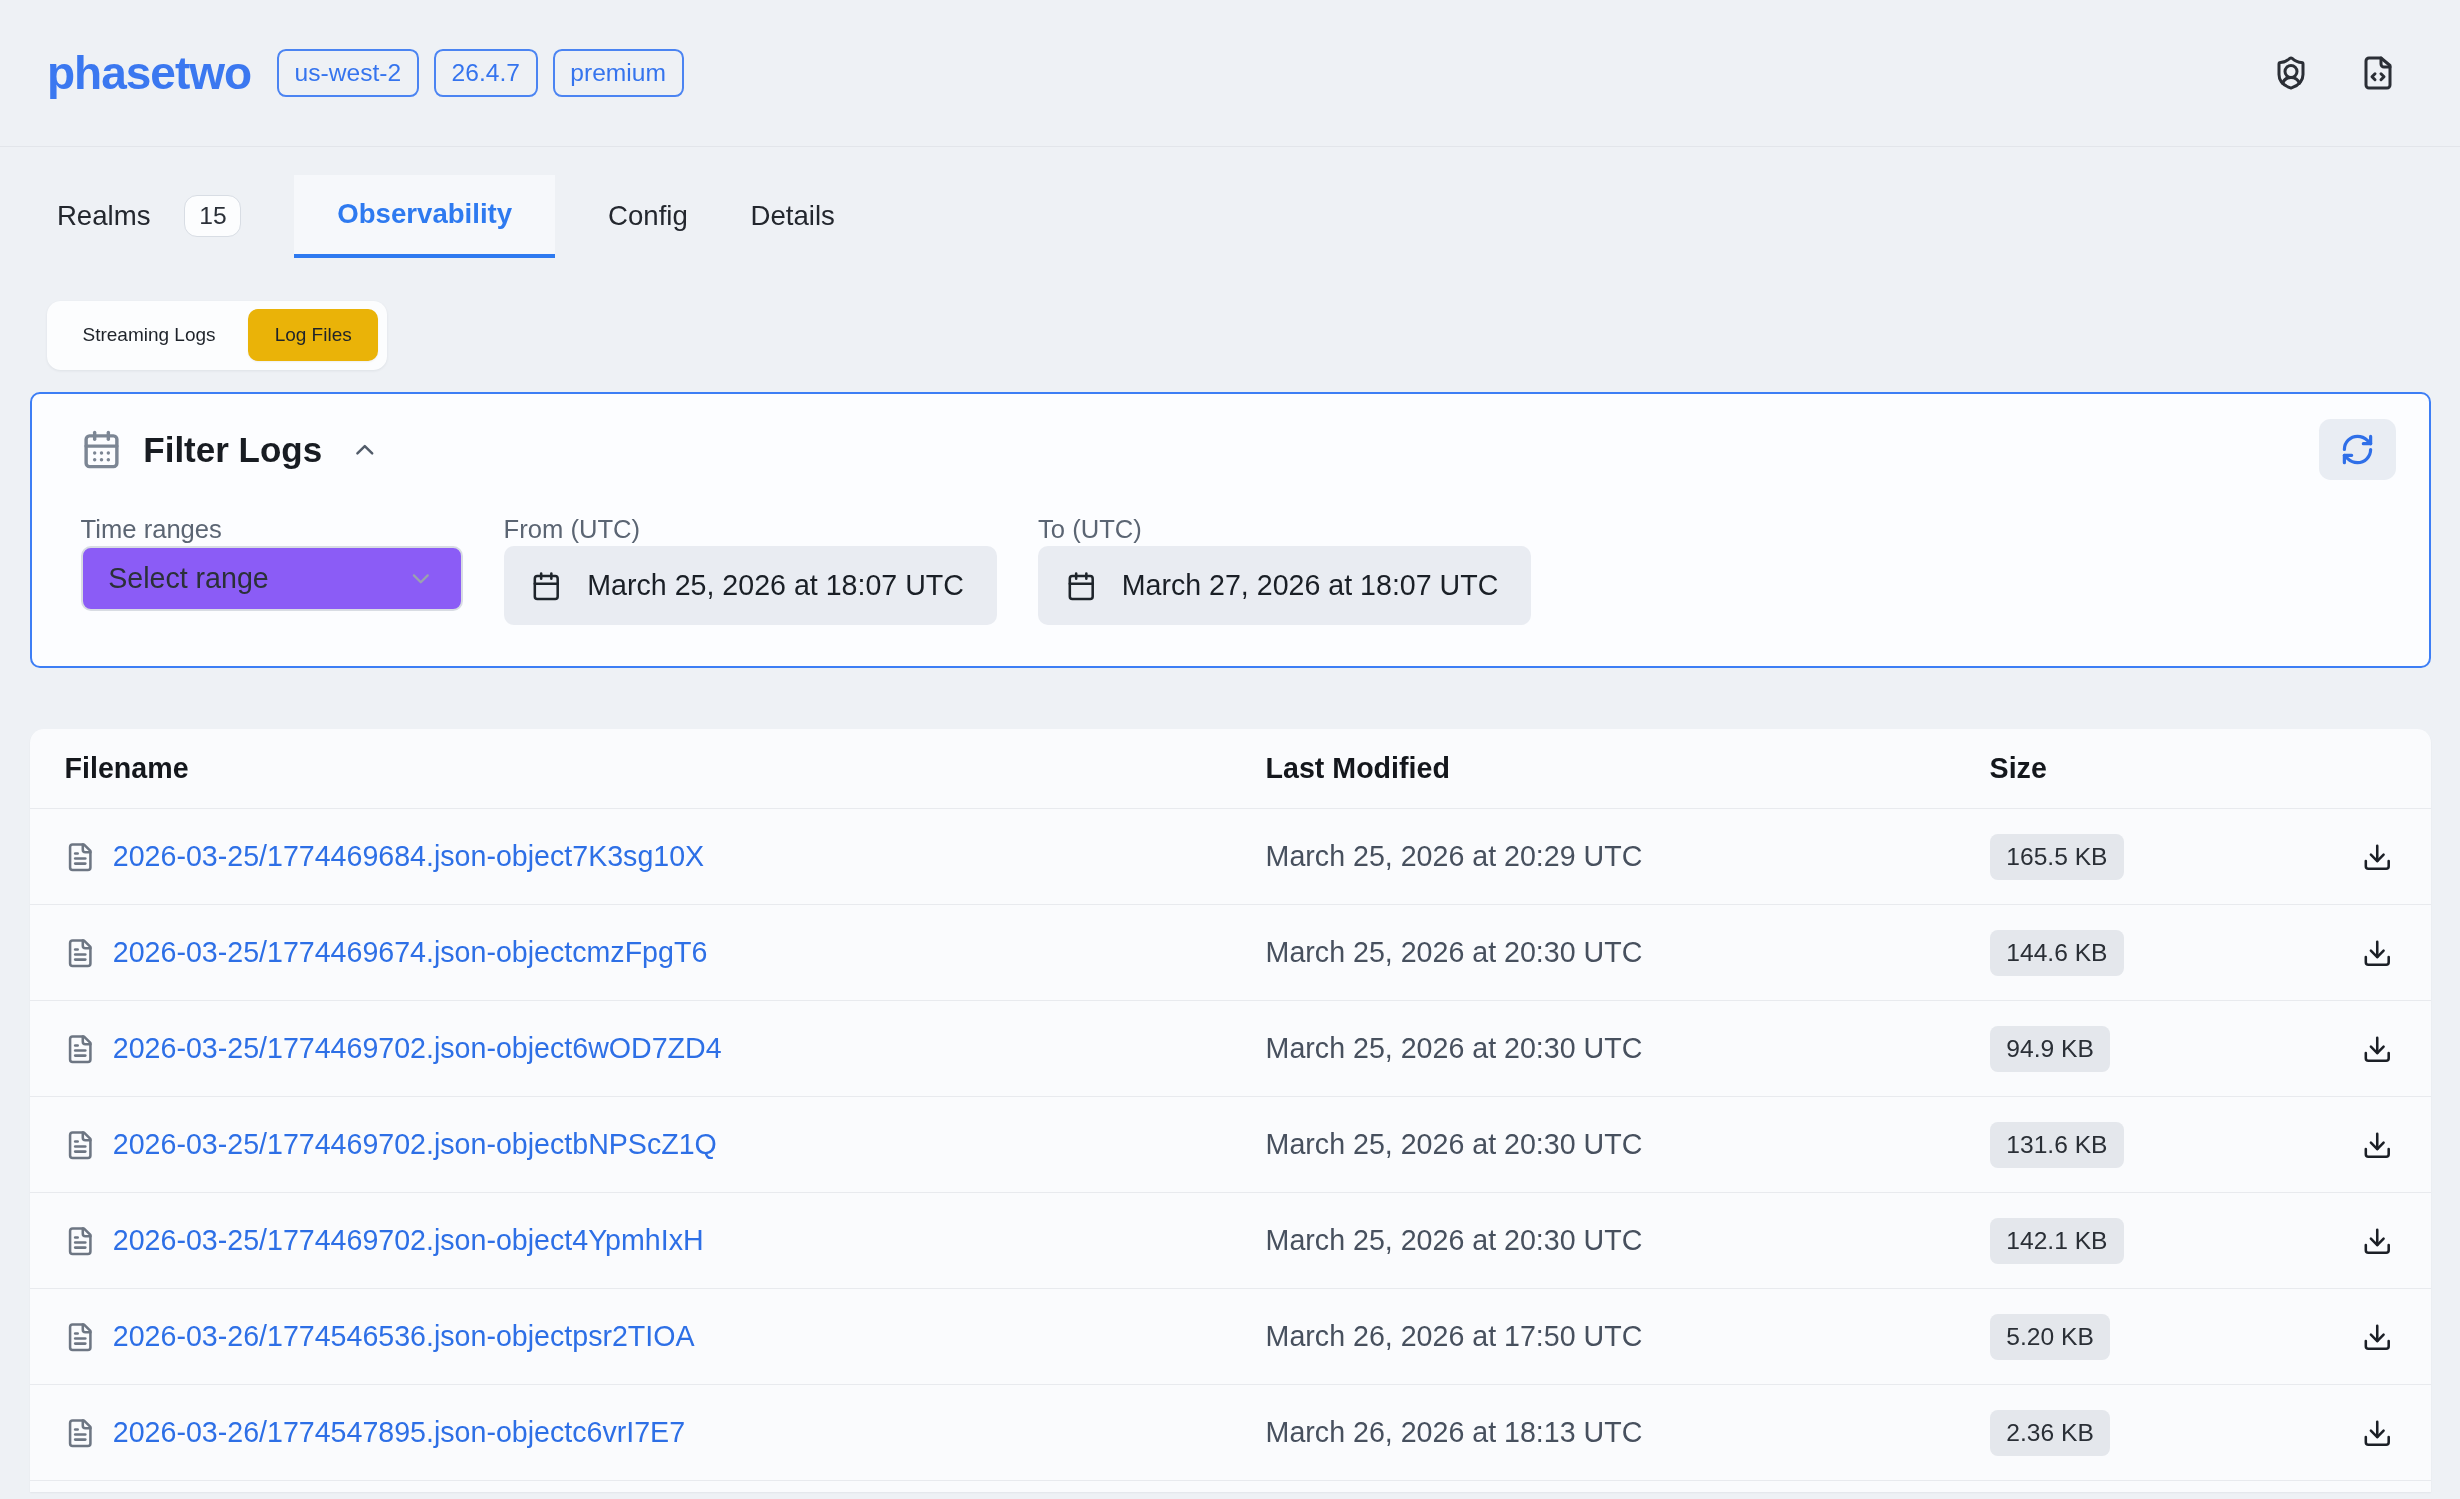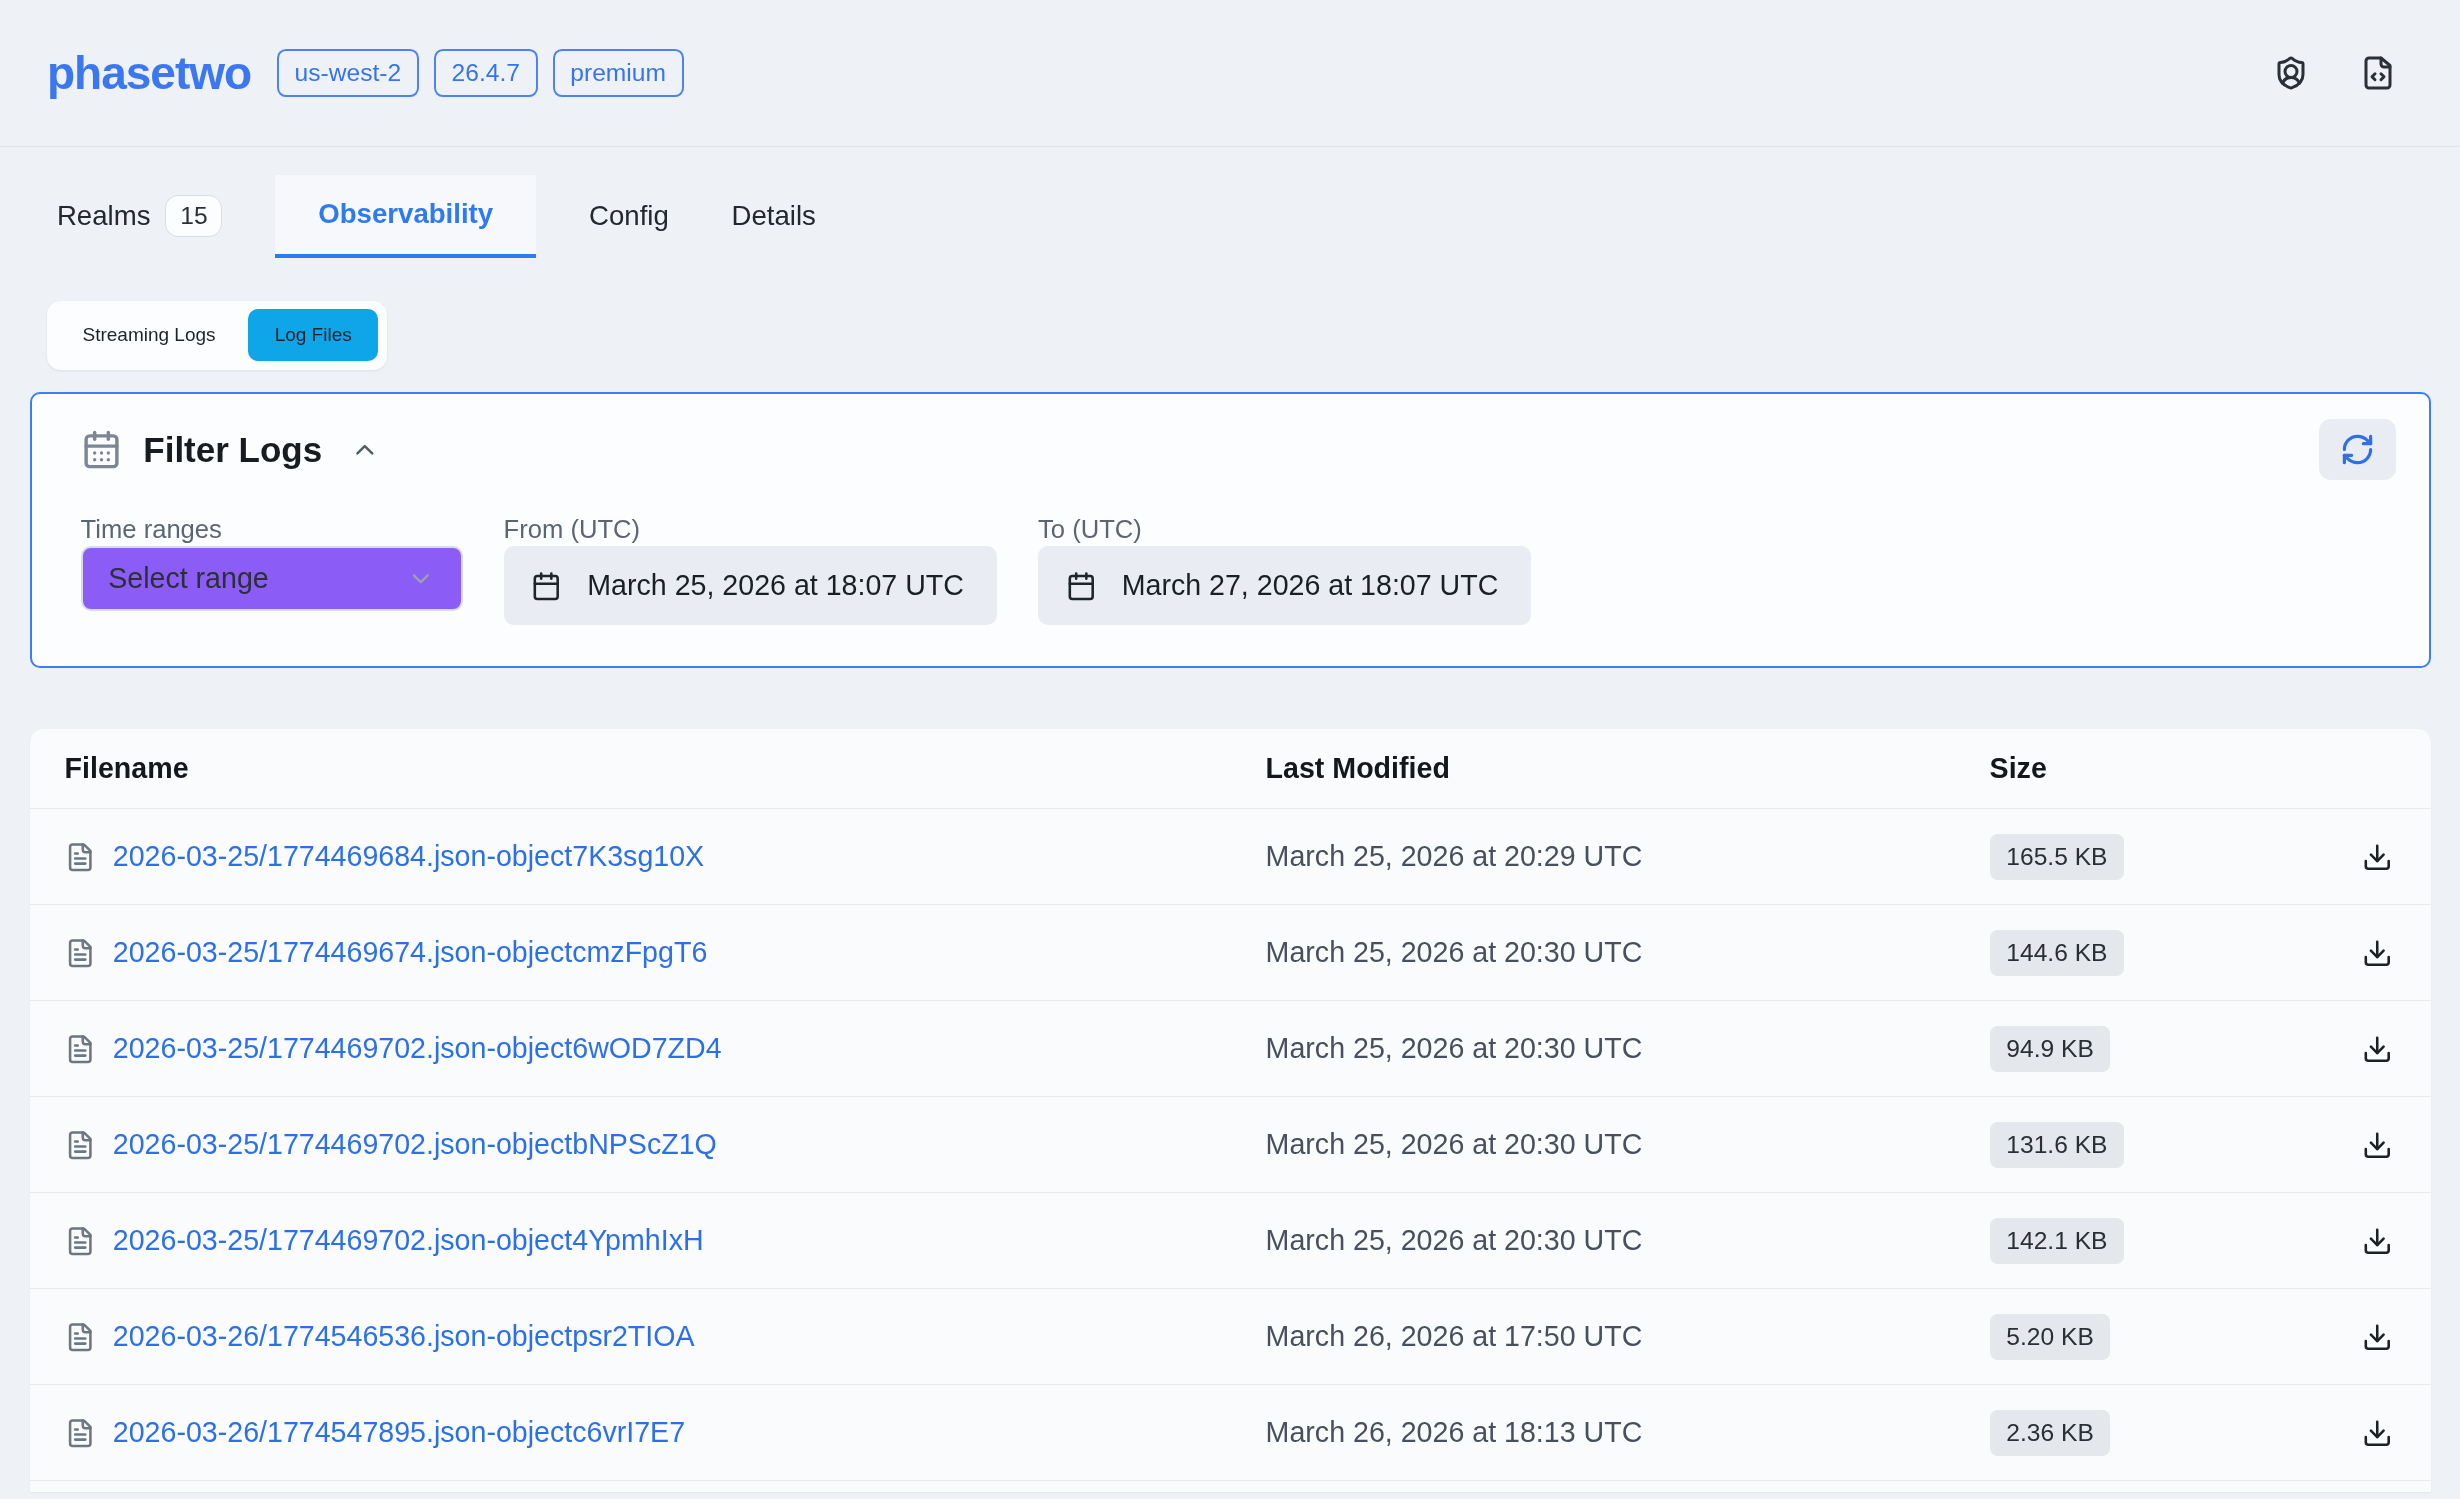--- a/index.html
+++ b/index.html
@@ -27,42 +27,42 @@
     border:2px solid #4b84f2; color:#3574ee; border-radius:8.9px;
     font-size:24.6px; padding:7.9px 15.8px; background:transparent;
   }
   .header-spacer{flex:1;}
   .header-icons{display:flex; gap:51px; align-items:center; padding-right:17.7px;}
   .hicon{color:#2b2f36; cursor:pointer;}
 
   
   .tabs{display:flex; align-items:stretch; padding:0 47px; margin-top:27.6px; height:83px;}
   .tab{
-    display:flex; align-items:center; gap:15px; font-size:27.6px; color:#23272e;
+    display:flex; align-items:center; gap:34px; font-size:27.6px; color:#23272e;
     padding:0 9.9px; margin-right:43px; cursor:pointer;
   }
   .tab-count{
     border:1px solid #d8dde4; background:#fcfdfe; border-radius:13px;
     padding:5.9px 13.8px; font-size:24.6px; color:#2b3038;
   }
   .tab.active{
     color:var(--active-tab-blue); font-weight:bold; background:#f6f8fb;
     padding:0 43px; border-bottom:4.9px solid var(--active-tab-blue); margin-right:43px;
   }
 
   
   .subtabs{
     display:inline-flex; margin:43px 0 0 47px; background:#fcfdfe; border-radius:13.8px;
     padding:8.9px; gap:5.9px; box-shadow:0 1px 3px rgba(16,24,40,.07);
   }
   .segment{
     font-size:19px; color:#1e232a; padding:14.8px 26.6px; border-radius:9.9px; cursor:pointer;
     background:transparent;
   }
-  .segment.selected{background:#0ea5e9; box-shadow:0 1px 2px rgba(16,24,40,.06);}
+  .segment.selected{background:#eab308; box-shadow:0 1px 2px rgba(16,24,40,.06);}
 
   
   .filter-panel{
     margin:21.7px 29.6px 0; border:2px solid var(--panel-border); border-radius:9.9px;
     background:#fcfdff; padding:25.6px 33px 41px 49px;
   }
   .filter-head{display:flex; align-items:center;}
   .filter-title-group{display:flex; align-items:center; gap:21.7px;}
   .calendar-days-icon{color:#7c8694;}
   .filter-title{font-size:35px; font-weight:bold; color:#181c22;}

